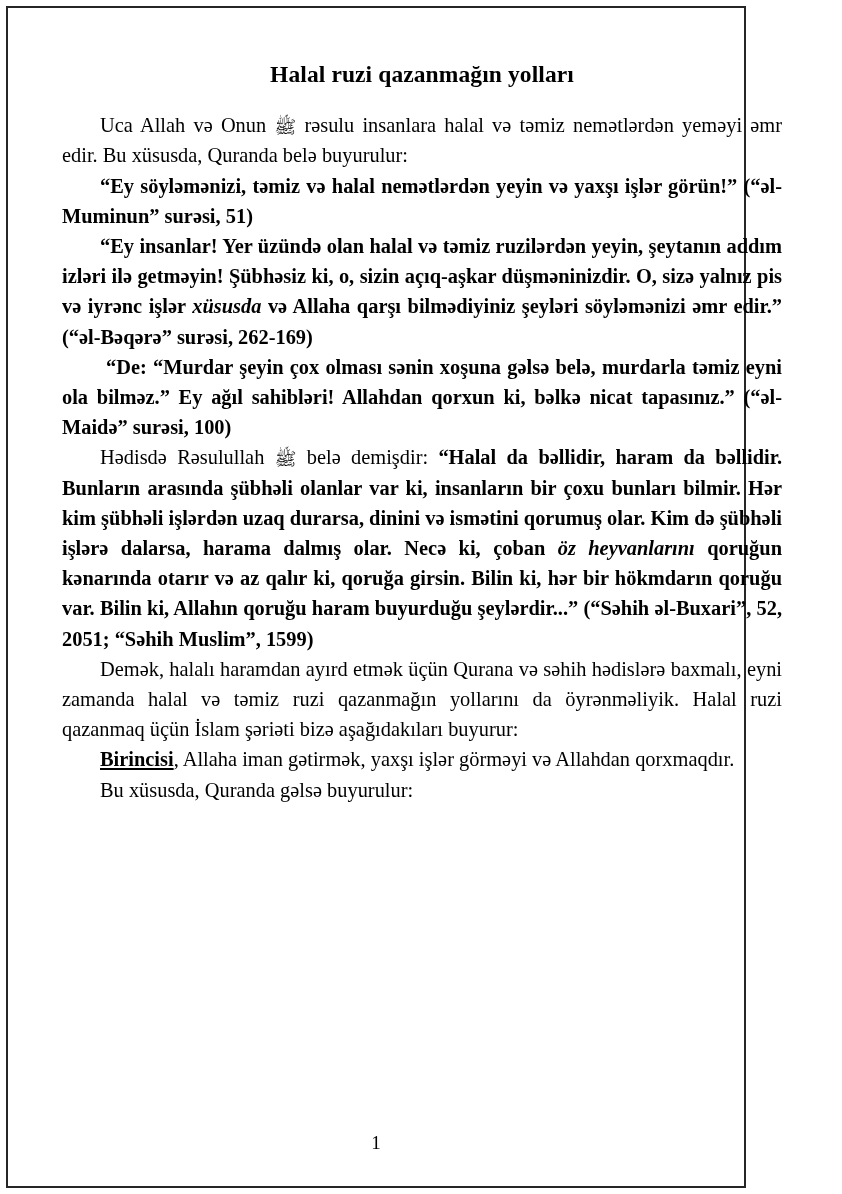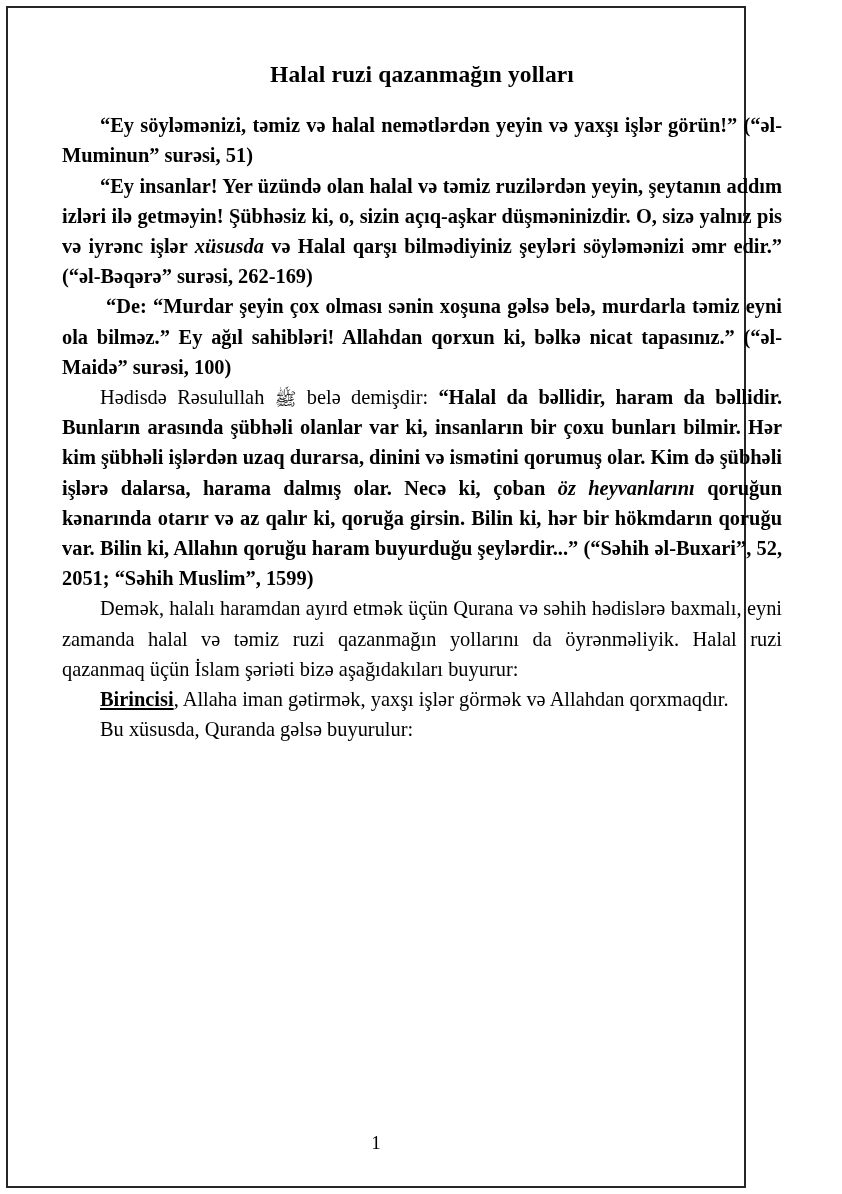--- a/index.html
+++ b/index.html
@@ -94,42 +94,45 @@
 <body>
 
 <div class="page">
 
   <div class="page-frame"></div>
 
   <div class="content">
 
     <h1 class="doc-title">Halal ruzi qazanmağın yolları</h1>
 
+    <p class="para">
+      <span>Uca Allah və Onun</span> <span class="salawat">ﷺ</span><span> rəsulu insanlara halal və təmiz nemətlərdən yeməyi əmr edir. Bu xüsusda, Quranda belə buyurulur:</span>
+    </p>
 
     <p class="para bold">
       <span>“Ey söyləmənizi, təmiz və halal nemətlərdən yeyin və yaxşı işlər görün!”</span><span> (</span><span class="cite">“əl-Muminun” surəsi, 51</span><span>)</span>
     </p>
 
 
     <p class="para bold">
-      <span>“Ey insanlar! Yer üzündə olan halal və təmiz ruzilərdən yeyin, şeytanın addım izləri ilə getməyin! Şübhəsiz ki, o, sizin açıq-aşkar düşməninizdir. O, sizə yalnız pis və iyrənc işlər </span><span class="bi">xüsusda</span><span> və Halal qarşı bilmədiyiniz şeyləri söyləmənizi əmr edir.”</span><span> (</span><span class="cite">“əl-Bəqərə” surəsi, 262-169</span><span>)</span>
+      <span>“Ey insanlar! Yer üzündə olan halal və təmiz ruzilərdən yeyin, şeytanın addım izləri ilə getməyin! Şübhəsiz ki, o, sizin açıq-aşkar düşməninizdir. O, sizə yalnız pis və iyrənc işlər </span><span class="bi">xüsusda</span><span> və Allaha qarşı bilmədiyiniz şeyləri söyləmənizi əmr edir.”</span><span> (</span><span class="cite">“əl-Bəqərə” surəsi, 262-169</span><span>)</span>
     </p>
 
     <p class="para bold extra-indent">
       <span> “De: “Murdar şeyin çox olması sənin xoşuna gəlsə belə, murdarla təmiz eyni ola bilməz.” Ey ağıl sahibləri! Allahdan qorxun ki, bəlkə nicat tapasınız.”</span><span> (</span><span class="cite">“əl-Maidə” surəsi, 100</span><span>)</span>
     </p>
 
     <p class="para">
       <span>Hədisdə Rəsulullah</span> <span class="salawat">ﷺ</span><span> belə demişdir: </span><strong>“Halal da bəllidir, haram da bəllidir. Bunların arasında şübhəli olanlar var ki, insanların bir çoxu bunları bilmir. Hər kim şübhəli işlərdən uzaq durarsa, dinini və ismətini qorumuş olar. Kim də şübhəli işlərə dalarsa, harama dalmış olar. Necə ki, çoban </strong><span class="bi">öz heyvanlarını</span><strong> qoruğun kənarında otarır və az qalır ki, qoruğa girsin. Bilin ki, hər bir hökmdarın qoruğu var. Bilin ki, Allahın qoruğu haram buyurduğu şeylərdir...”</strong><strong> (</strong><span class="cite">“Səhih əl-Buxari”, 52, 2051; “Səhih Muslim”, 1599</span><strong>)</strong>
     </p>
 
     <p class="para">Demək, halalı haramdan ayırd etmək üçün Qurana və səhih hədislərə baxmalı, eyni zamanda halal və təmiz ruzi qazanmağın yollarını da öyrənməliyik. Halal ruzi qazanmaq üçün İslam şəriəti bizə aşağıdakıları buyurur:</p>
 
     <p class="para">
-      <span class="bu">Birincisi</span><span>, Allaha iman gətirmək, yaxşı işlər görmək və Allahdan qorxmaqdır.</span>
+      <span class="bu">Birincisi</span><span>, Allaha iman gətirmək, yaxşı işlər görməyi və Allahdan qorxmaqdır.</span>
     </p>
 
     <p class="para">Bu xüsusda, Quranda gəlsə buyurulur:</p>
 
   </div>
 
   <div class="page-number">1</div>
 
 </div>
 

